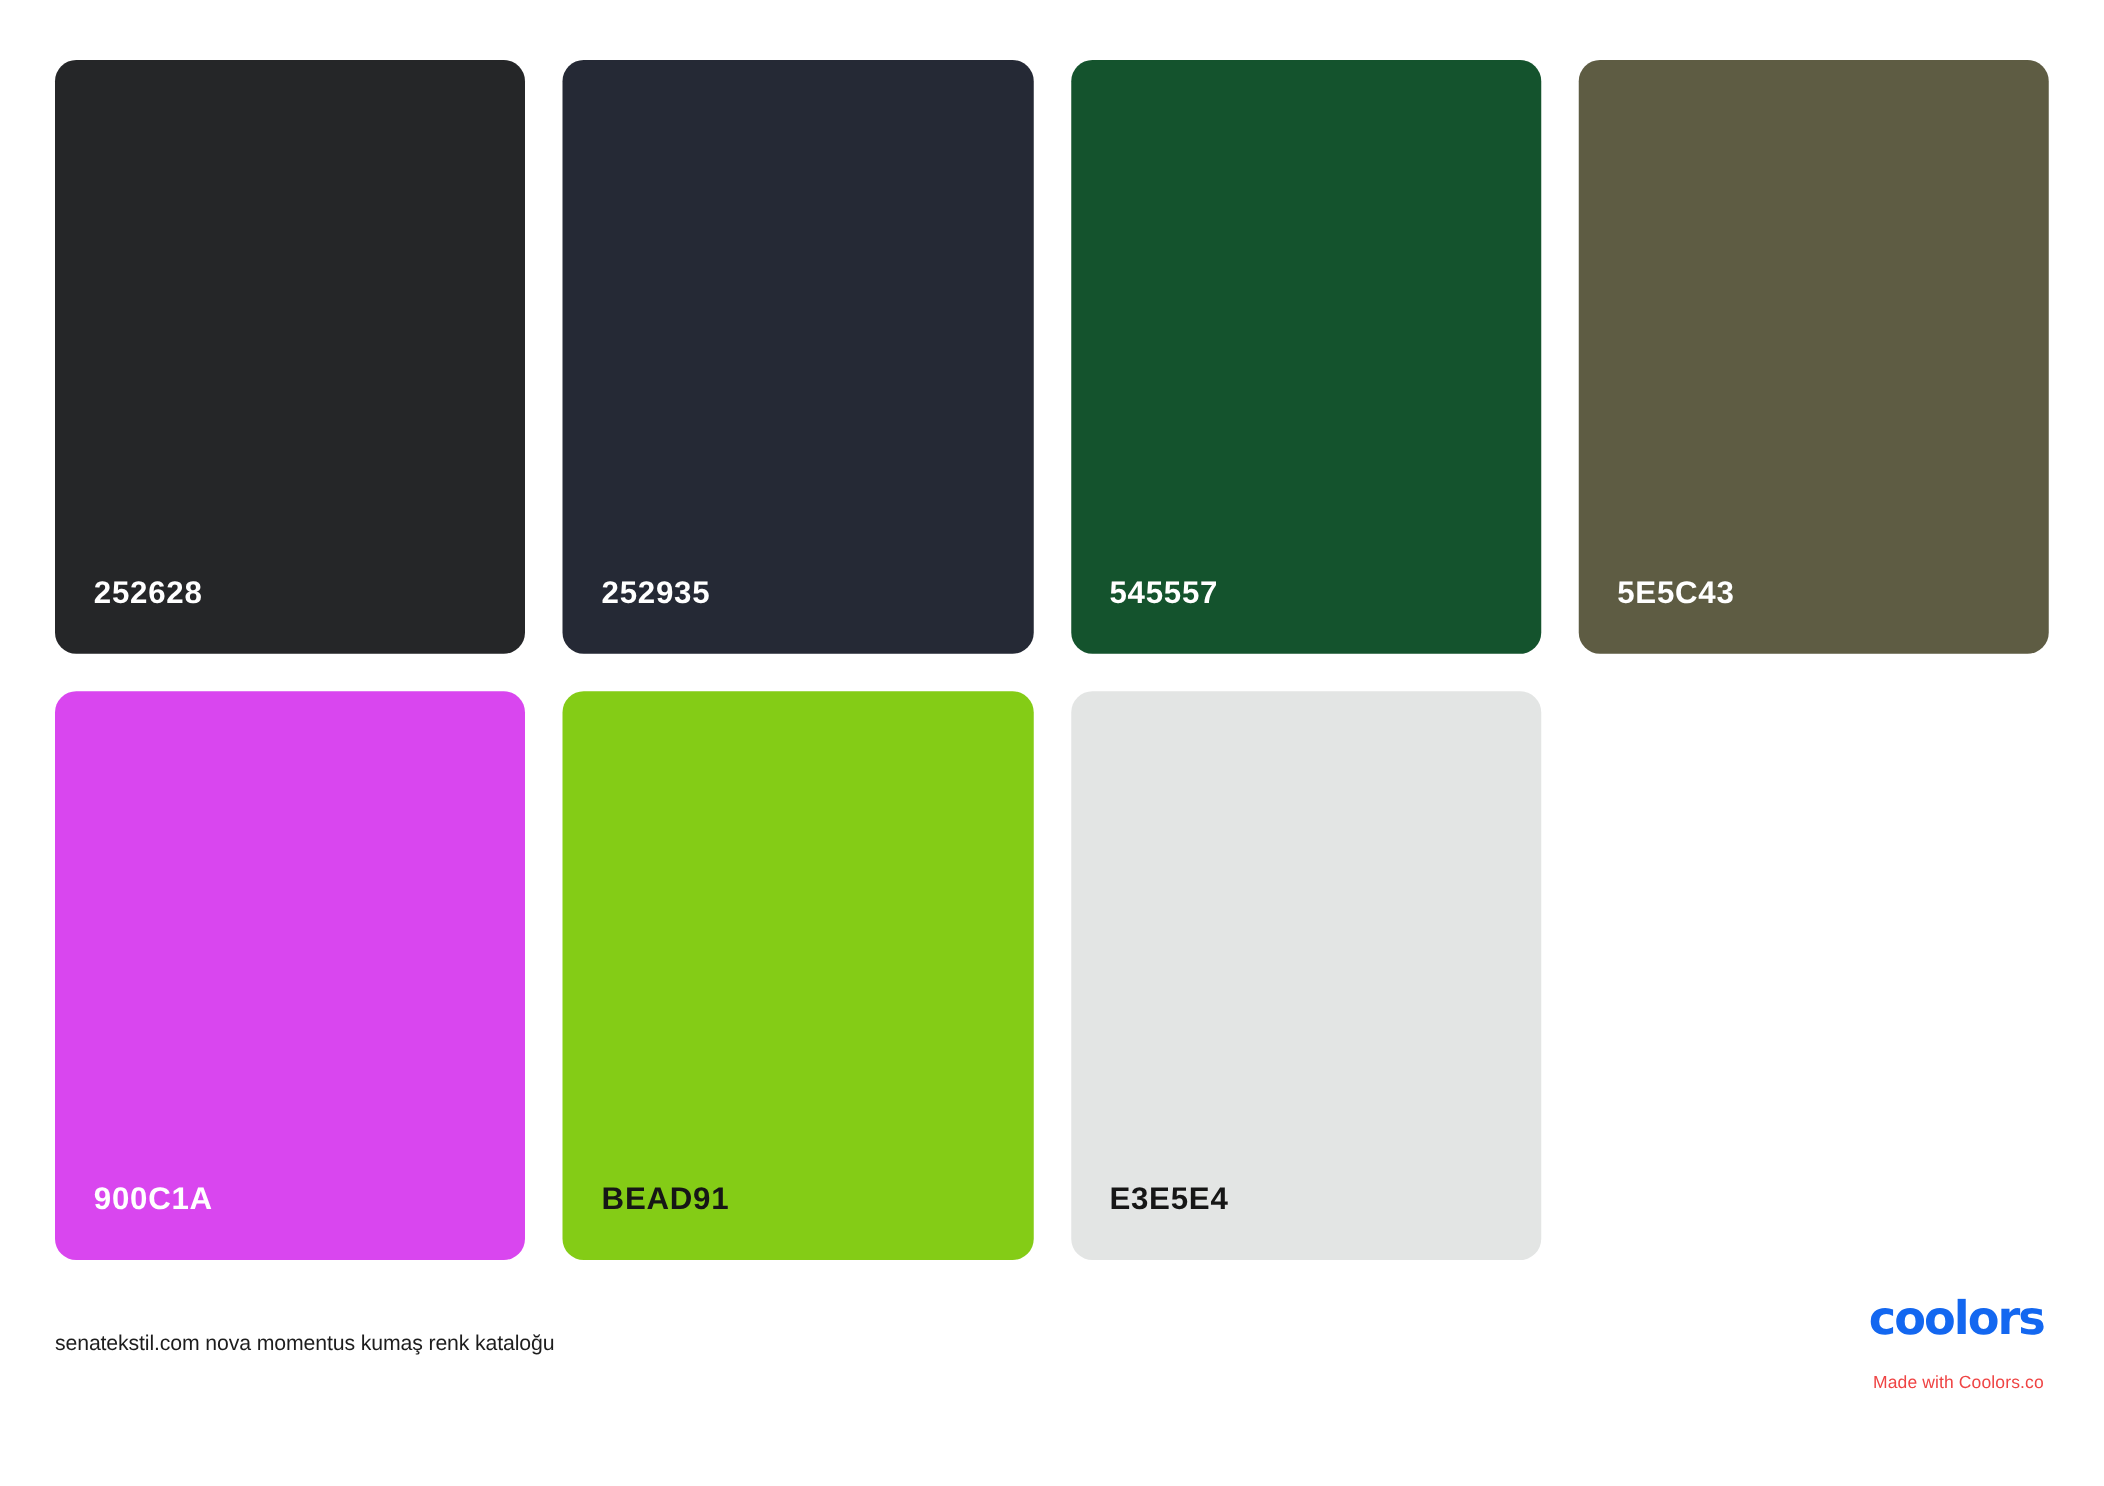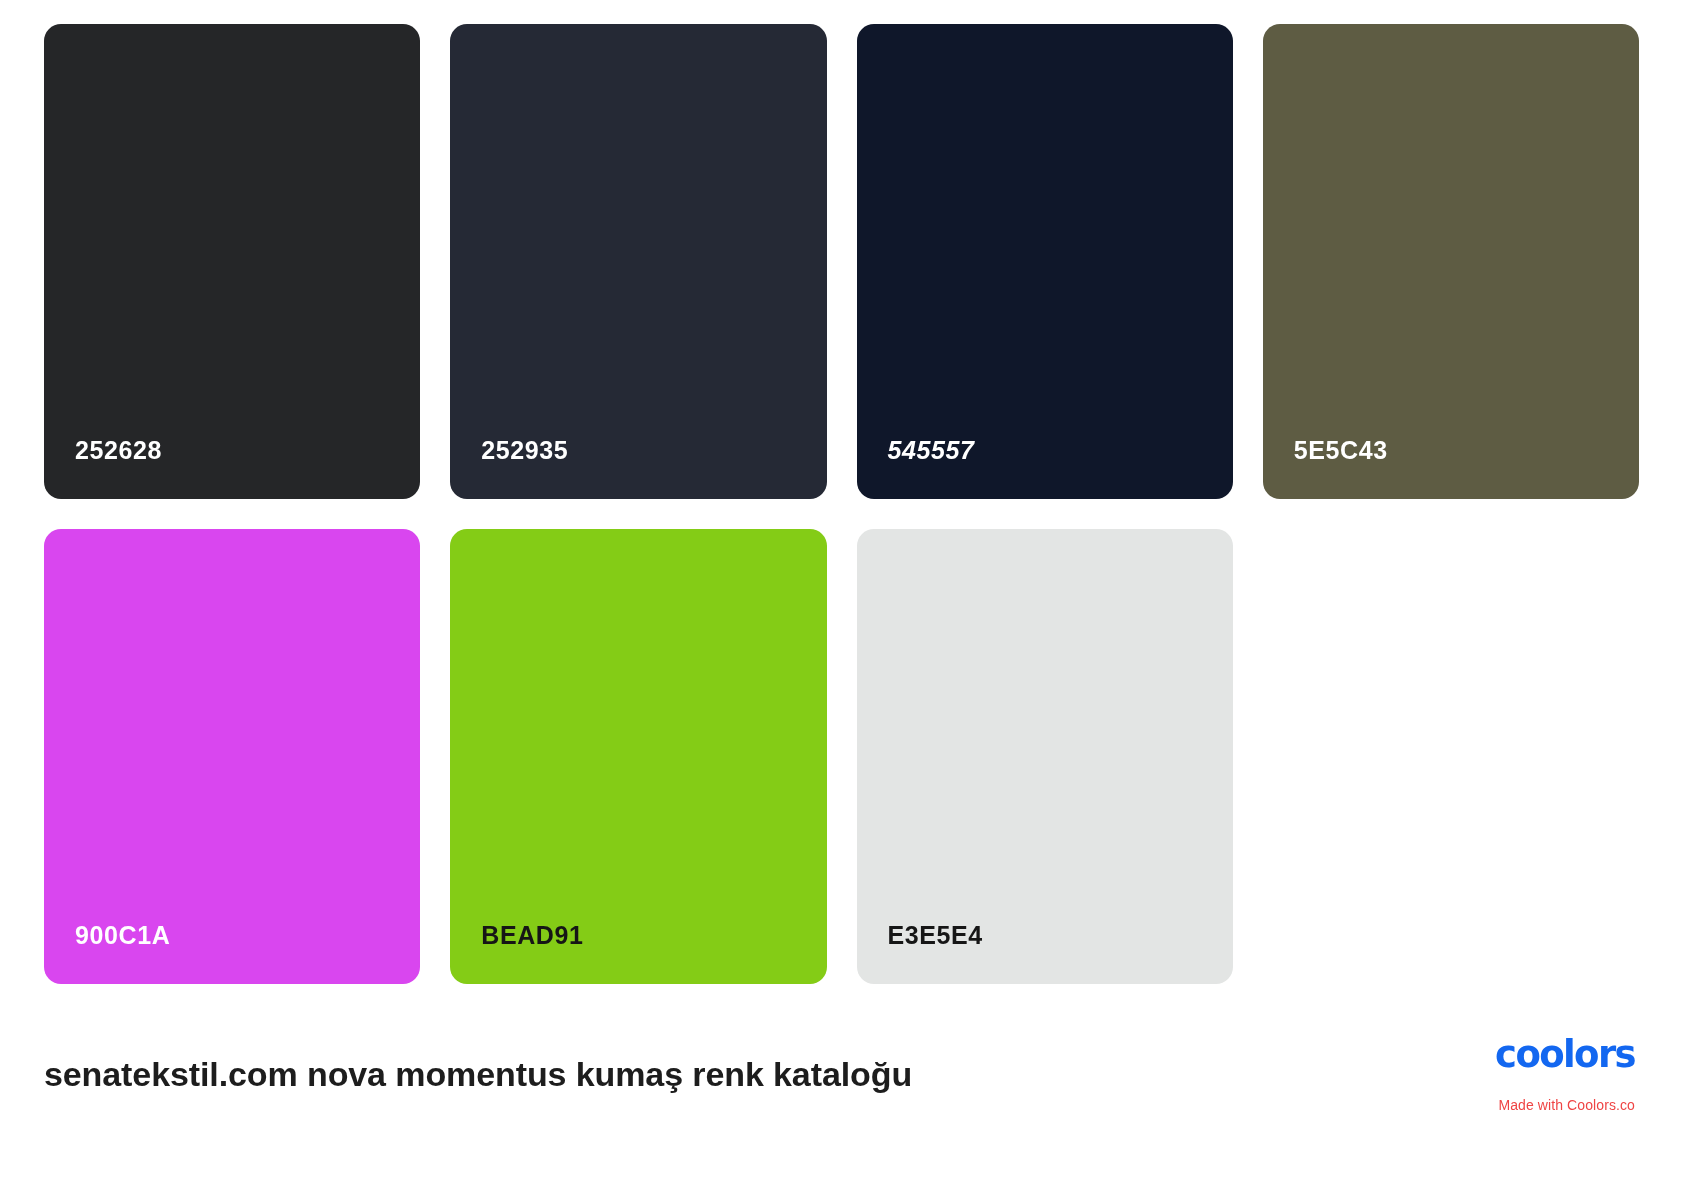--- a/index.html
+++ b/index.html
@@ -12,21 +12,21 @@
     background: #ffffff;
     font-family: "Liberation Sans", sans-serif;
     overflow: hidden;
   }
 
   .page {
     position: relative;
     width: 1683px;
     height: 1159px;
     box-sizing: border-box;
-    padding: 24px 44px 0 44px;
+    padding: 48px 44px 0 44px;
     display: flex;
     flex-direction: column;
   }
 
   .palette-grid {
     display: grid;
     grid-template-columns: repeat(4, 1fr);
     grid-template-rows: 475px 455px;
     column-gap: 30px;
     row-gap: 30px;
@@ -62,22 +62,22 @@
     left: 44px;
     right: 44px;
     bottom: 0;
     height: 169px;
     display: flex;
     align-items: center;
     justify-content: space-between;
   }
 
   .caption {
-    font-size: 34px;
-    font-weight: 700;
+    font-size: 17px;
+    font-weight: 400;
     color: #1d1d1d;
     letter-spacing: -0.1px;
     white-space: nowrap;
     font-family: "Liberation Sans", sans-serif;
   }
 
   .brand {
     display: flex;
     flex-direction: column;
     align-items: flex-end;
@@ -110,21 +110,21 @@
   <div class="palette-grid">
 
     <div class="swatch" style="background:#252628;">
       <span class="swatch-label" style="color:#ffffff;">252628</span>
     </div>
 
     <div class="swatch" style="background:#252935;">
       <span class="swatch-label" style="color:#ffffff;margin-top:20px;">252935</span>
     </div>
 
-    <div class="swatch" style="background:#0f172a;font-style:italic;">
+    <div class="swatch" style="background:#14532d;">
       <span class="swatch-label" style="color:#ffffff;">545557</span>
     </div>
 
     <div class="swatch" style="background:#5E5C43;">
       <span class="swatch-label" style="color:#ffffff;">5E5C43</span>
     </div>
 
     <div class="swatch" style="background:#d946ef;">
       <span class="swatch-label" style="color:#ffffff;">900C1A</span>
     </div>

